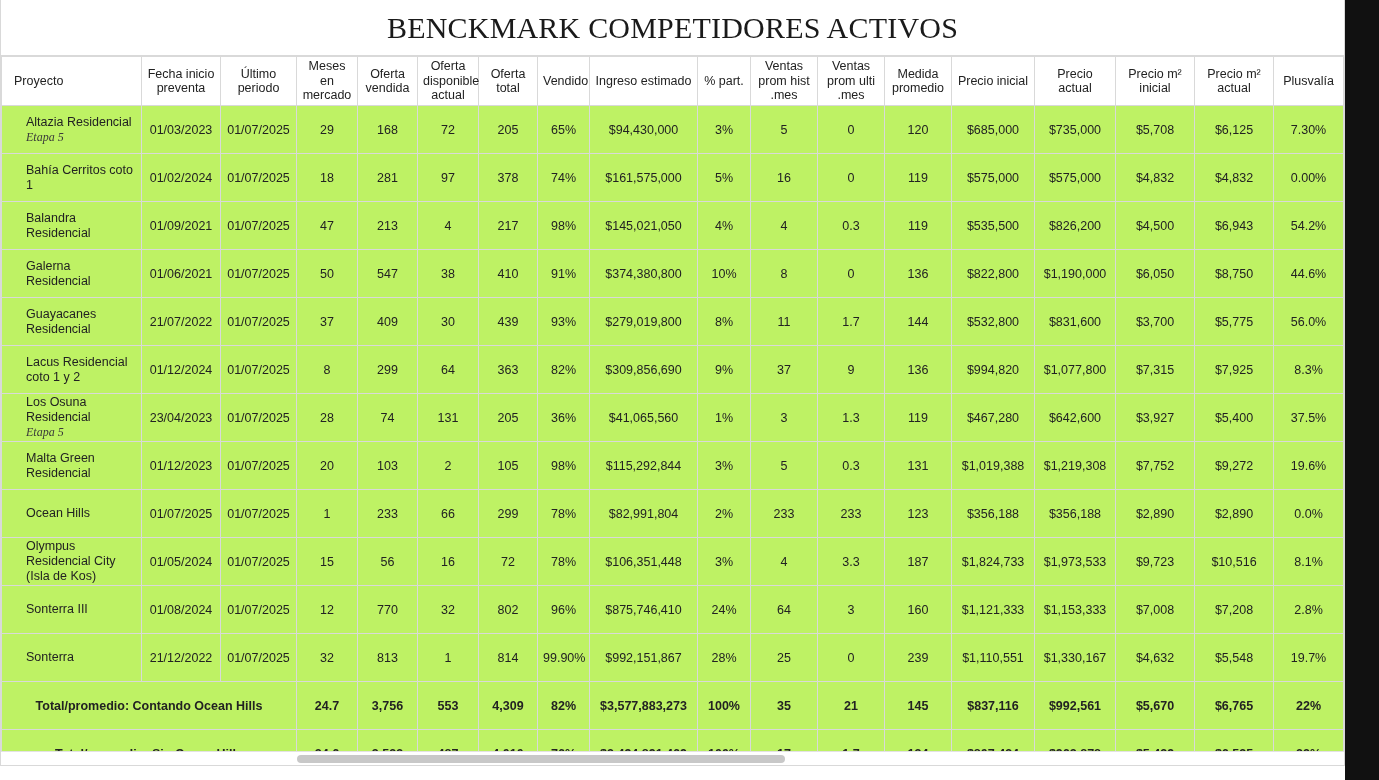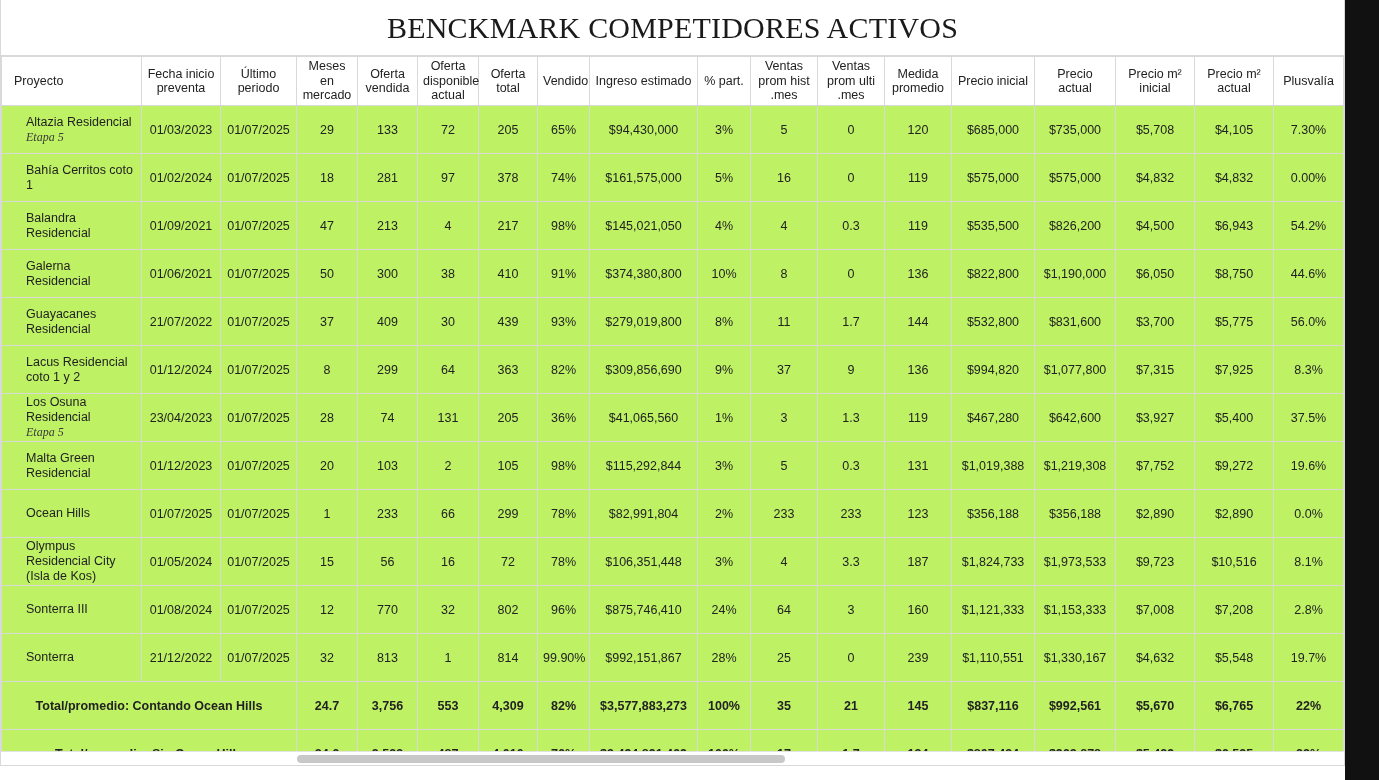--- a/index.html
+++ b/index.html
@@ -196,33 +196,33 @@
           <th>Precio m² actual</th>
           <th>Plusvalía</th>
         </tr>
       </thead>
       <tbody id="tbody">
           <tr>
             <td class="name">Altazia Residencial<span class="sub">Etapa 5</span></td>
             <td>01/03/2023</td>
             <td>01/07/2025</td>
             <td>29</td>
-            <td>133</td>
+            <td>168</td>
             <td>72</td>
             <td>205</td>
             <td>65%</td>
             <td>$94,430,000</td>
             <td>3%</td>
             <td>5</td>
             <td>0</td>
             <td>120</td>
             <td>$685,000</td>
             <td>$735,000</td>
             <td>$5,708</td>
-            <td>$4,105</td>
+            <td>$6,125</td>
             <td>7.30%</td>
           </tr>
           <tr>
             <td class="name">Bahía Cerritos coto 1</td>
             <td>01/02/2024</td>
             <td>01/07/2025</td>
             <td>18</td>
             <td>281</td>
             <td>97</td>
             <td>378</td>
@@ -256,21 +256,21 @@
             <td>$826,200</td>
             <td>$4,500</td>
             <td>$6,943</td>
             <td>54.2%</td>
           </tr>
           <tr>
             <td class="name">Galerna Residencial</td>
             <td>01/06/2021</td>
             <td>01/07/2025</td>
             <td>50</td>
-            <td>300</td>
+            <td>547</td>
             <td>38</td>
             <td>410</td>
             <td>91%</td>
             <td>$374,380,800</td>
             <td>10%</td>
             <td>8</td>
             <td>0</td>
             <td>136</td>
             <td>$822,800</td>
             <td>$1,190,000</td>

